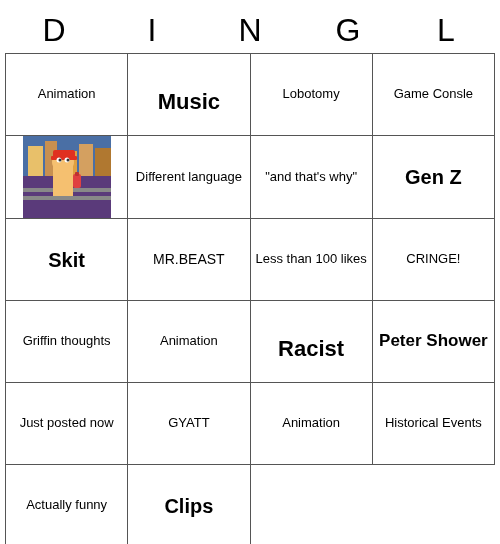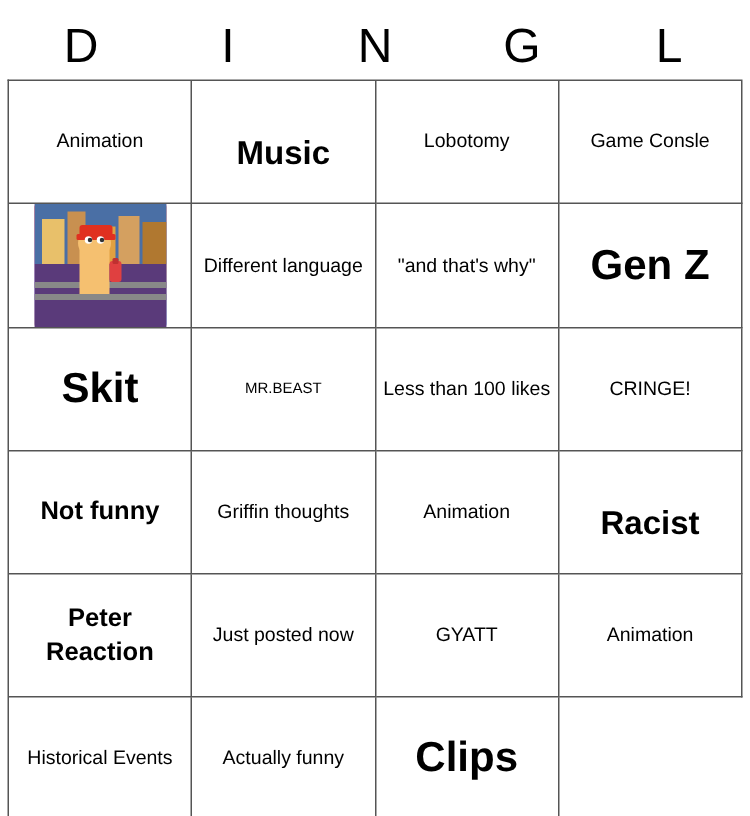--- a/index.html
+++ b/index.html
@@ -51,39 +51,39 @@
       font-size: 13px;
       color: #000;
       line-height: 1.3;
     }
     .cell-text.large {
       font-size: 22px;
       font-weight: bold;
       margin-top: 16px;
     }
     .cell-text.xlarge {
-      font-size: 28px;
+      font-size: 20px;
       font-weight: bold;
     }
     .cell-text.medium {
       font-size: 17px;
       font-weight: bold;
     }
     .cell-img {
       width: 88px;
       height: 82px;
       background: linear-gradient(135deg, #c44, #88c, #c84, #48c);
       display: flex;
       align-items: center;
       justify-content: center;
       font-size: 28px;
       border-radius: 2px;
     }
     .small-text {
-      font-size: 10px;
+      font-size: 14px;
     }
   </style>
 </head>
 <body>
 
 <div class="bingo-container">
   <div class="header-row">
     <div class="header-cell">D</div>
     <div class="header-cell">I</div>
     <div class="header-cell">N</div>
@@ -157,34 +157,31 @@
     <div class="cell">
       <span class="cell-text small-text">MR.BEAST</span>
     </div>
     <div class="cell">
       <span class="cell-text">Less than 100 likes</span>
     </div>
     <div class="cell">
       <span class="cell-text">CRINGE!</span>
     </div>
     <div class="cell">
-      <span class="cell-text medium">Not funny</span>
-    </div>
-    <div class="cell">
       <span class="cell-text">Griffin thoughts</span>
     </div>
 
     <div class="cell">
       <span class="cell-text">Animation</span>
     </div>
     <div class="cell">
       <span class="cell-text large">Racist</span>
     </div>
     <div class="cell">
-      <span class="cell-text medium">Peter Reaction</span>
+      <span class="cell-text medium">Peter Shower</span>
     </div>
     <div class="cell">
       <span class="cell-text">Just posted now</span>
     </div>
 
     <div class="cell">
       <span class="cell-text">GYATT</span>
     </div>
     <div class="cell">
       <span class="cell-text">Animation</span>

